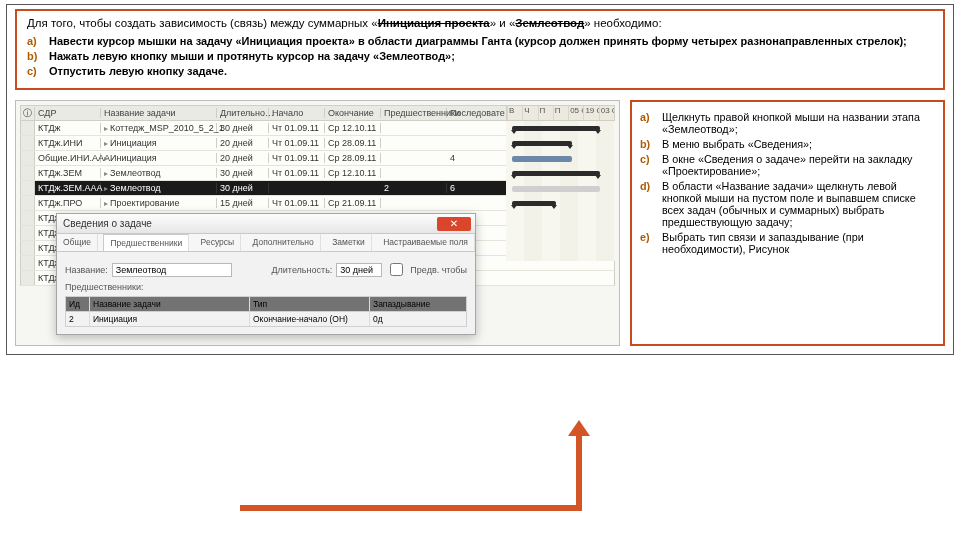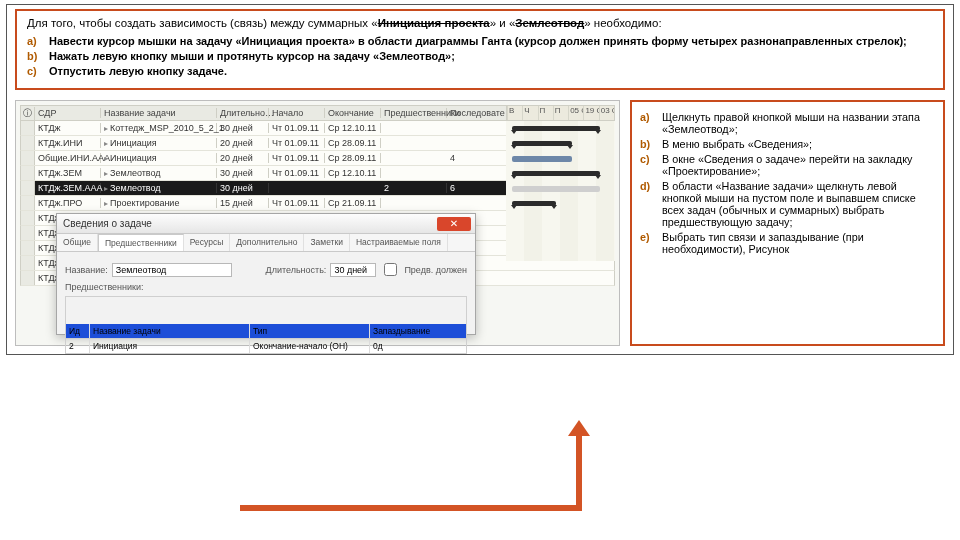--- a/index.html
+++ b/index.html
@@ -105,30 +105,30 @@
     position:absolute; left:40px; top:112px; width:420px; height:122px;
     background:#f2f2f2; border:1px solid #a6a6a6;
     box-shadow: 0 3px 10px rgba(0,0,0,.25);
     font-size:9px;
   }
   .dlg-title { height:20px; display:flex; align-items:center;
     background:linear-gradient(#fdfdfd,#e6e6e6); border-bottom:1px solid #c9c9c9;
     padding-left:6px; font-size:10px; color:#333; }
   .dlg-close { margin-left:auto; width:34px; height:14px; margin-right:4px;
     background:#d9462b; color:#fff; text-align:center; line-height:13px; border-radius:2px; font-size:10px; }
-  .tabs { display:flex; height:18px; border-bottom:1px solid #c9c9c9; background:#f6f6f6; }
+  .tabs { display:flex; height:18px; border-bottom:1px solid #c9c9c9; background:#f6f6f6;justify-content:space-between; }
   .tab { padding:3px 6px; font-size:8.5px; color:#555; border-right:1px solid #e0e0e0; }
   .tab.act { background:#fff; border-top:1px solid #c9c9c9; border-left:1px solid #c9c9c9; }
   .dlg-body { padding:5px 8px; }
   .frow { display:flex; align-items:center; gap:4px; margin:3px 0; }
   .frow label { color:#555; }
   .frow input[type=text] { font-size:9px; padding:1px 3px; border:1px solid #b8b8b8; background:#fff; }
   .mini-table { margin-top:4px; border:1px solid #cfcfcf; }
   .mini-head, .mini-row { display:flex; font-size:8.5px; }
-  .mini-head { background:#1d4ed8; border-bottom:1px solid #cfcfcf;margin-top:27px; }
+  .mini-head { background:#737373; border-bottom:1px solid #cfcfcf; }
   .mc-id { width:24px; padding:2px 3px; border-right:1px solid #dcdcdc; }
   .mc-nm { width:160px; padding:2px 3px; border-right:1px solid #dcdcdc; }
   .mc-tp { width:120px; padding:2px 3px; border-right:1px solid #dcdcdc; }
   .mc-lg { flex:1; padding:2px 3px; }
   
   .arrow-h {
     position:absolute; left:240px; top:505px; width:340px; height:6px;
     background:#d35425;
   }
   .arrow-v {
@@ -323,21 +323,21 @@
             <div class="tab">Заметки</div>
             <div class="tab">Настраиваемые поля</div>
           </div>
           <div class="dlg-body">
             <div class="frow">
               <label>Название:</label>
               <input type="text" style="width: 120px;" value="Землеотвод">
               <label style="margin-left:auto">Длительность:</label>
               <input type="text" style="width: 46px;" value="30 дней">
               <input type="checkbox" style="">
-              <label>Предв. должен</label>
+              <label>Предв. чтобы</label>
             </div>
             <div class="frow">
               <label>Предшественники:</label>
             </div>
             <div class="mini-table">
               <div class="mini-head">
                 <div class="mc-id">Ид</div>
                 <div class="mc-nm">Название задачи</div>
                 <div class="mc-tp">Тип</div>
                 <div class="mc-lg">Запаздывание</div>

